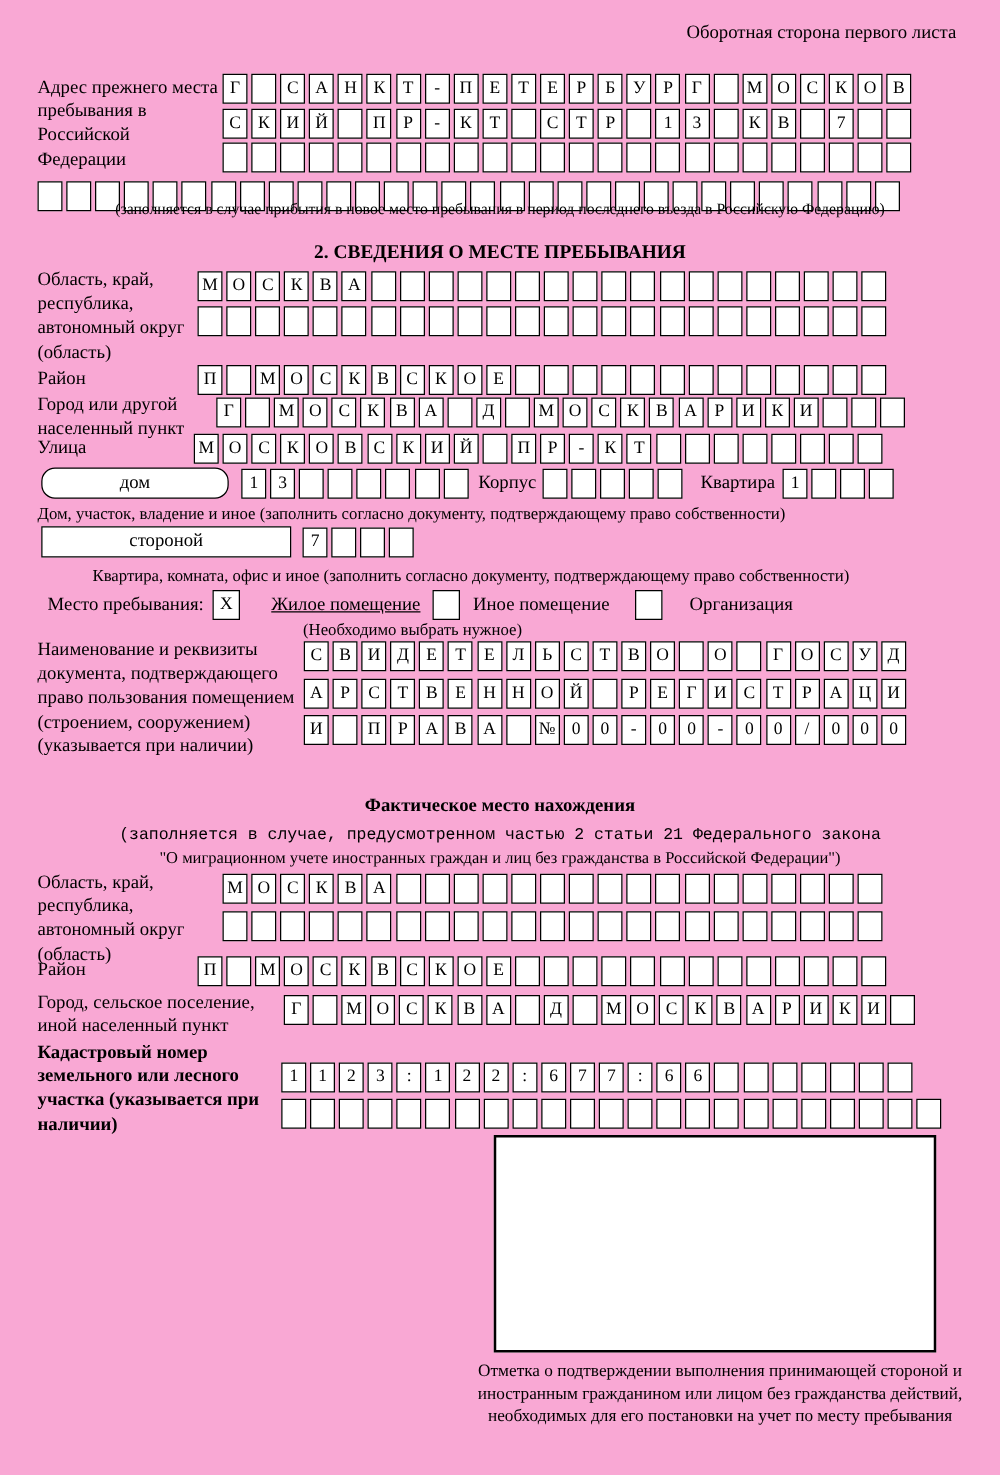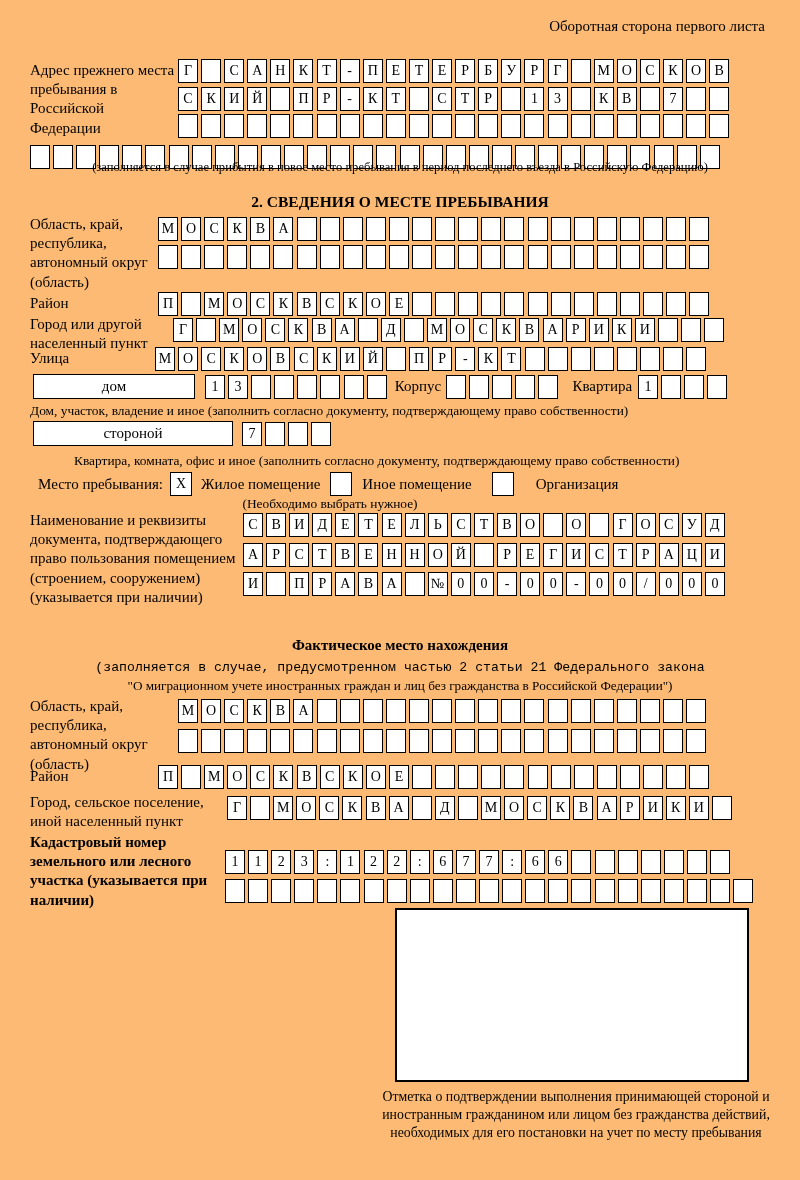--- a/index.html
+++ b/index.html
@@ -1,17 +1,17 @@
 <!DOCTYPE html>
 <html><head>
 <meta charset="utf-8">
 <style>
   html,body{margin:0;padding:0;background:#ffffff;}
   .page{
-    position:relative;width:800px;height:1180px;background:#fdba74;
+    position:relative;width:800px;height:1180px;background:#f9a8d4;
     font-family:"Liberation Serif","DejaVu Serif",serif;color:#000;overflow:hidden;
   }
   .abs{position:absolute;}
   .label{font-size:15px;line-height:1.28;}
   .small-note{font-size:12.6px;}
   .center{text-align:center;width:800px;left:0;}
   .bold{font-weight:bold;}
   .cells{display:flex;gap:3.1px;}
   .cell{
     flex:none;width:18px;height:22px;border:1.6px solid #000;
@@ -289,21 +289,21 @@
       <span class="cell"></span>
       <span class="cell"></span>
       <span class="cell"></span>
       <span class="cell"></span>
       <span class="cell"></span>
       <span class="cell"></span>
       <span class="cell"></span>
     </div>
 
   <div class="abs inline-row" style="left:33px;top:374px;">
-    <div class="widebox" style="width:162px;">дом</div>
+    <div class="widebox" style="width:150px;border-radius:11px;">дом</div>
     <div class="cells" style="margin-left:10px;">
         <span class="cell">1</span>
         <span class="cell">3</span>
         <span class="cell"></span>
         <span class="cell"></span>
         <span class="cell"></span>
         <span class="cell"></span>
         <span class="cell"></span>
         <span class="cell"></span>
       </div>
@@ -332,21 +332,21 @@
         <span class="cell"></span>
         <span class="cell"></span>
         <span class="cell"></span>
       </div>
   </div>
   <div class="abs" style="left:30px;top:453px;font-size:13.4px;margin-left:44px;">Квартира, комната, офис и иное (заполнить согласно документу, подтверждающему право собственности)</div>
 
   <div class="abs inline-row" style="left:38px;top:472px;">
     <span class="inline-label">Место пребывания:</span>
     <span class="checkbox" style="margin-left:7px;">X</span>
-    <span class="inline-label" style="margin-left:9px;">Жилое помещение</span>
+    <span class="inline-label" style="margin-left:25px;text-decoration:underline;">Жилое помещение</span>
     <span class="checkbox" style="margin-left:10px;"></span>
     <span class="inline-label" style="margin-left:10px;">Иное помещение</span>
     <span class="checkbox" style="margin-left:20px;"></span>
     <span class="inline-label" style="margin-left:22px;">Организация</span>
   </div>
   <div class="abs small-note" style="left:160px;top:496px;width:340px;text-align:center;font-size:13.4px;">(Необходимо выбрать нужное)</div>
 
   <div class="abs label" style="left:30px;top:511px;width:214px;">Наименование и реквизиты документа, подтверждающего право пользования помещением (строением, сооружением) (указывается при наличии)</div>
   <div class="abs rows" style="left:243px;top:513px;gap:5.5px;">
     <div class="cells">

